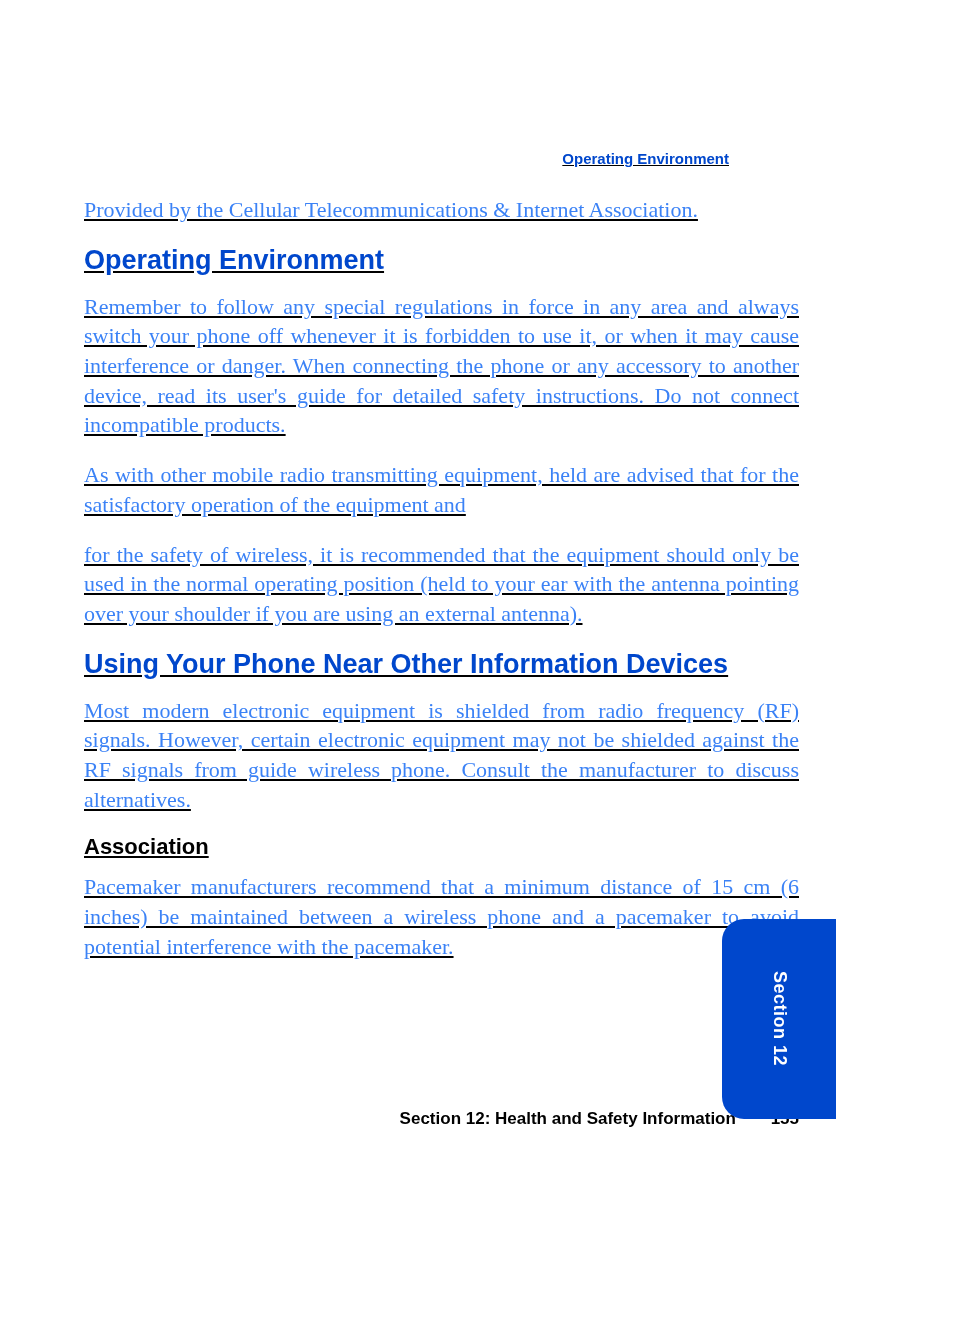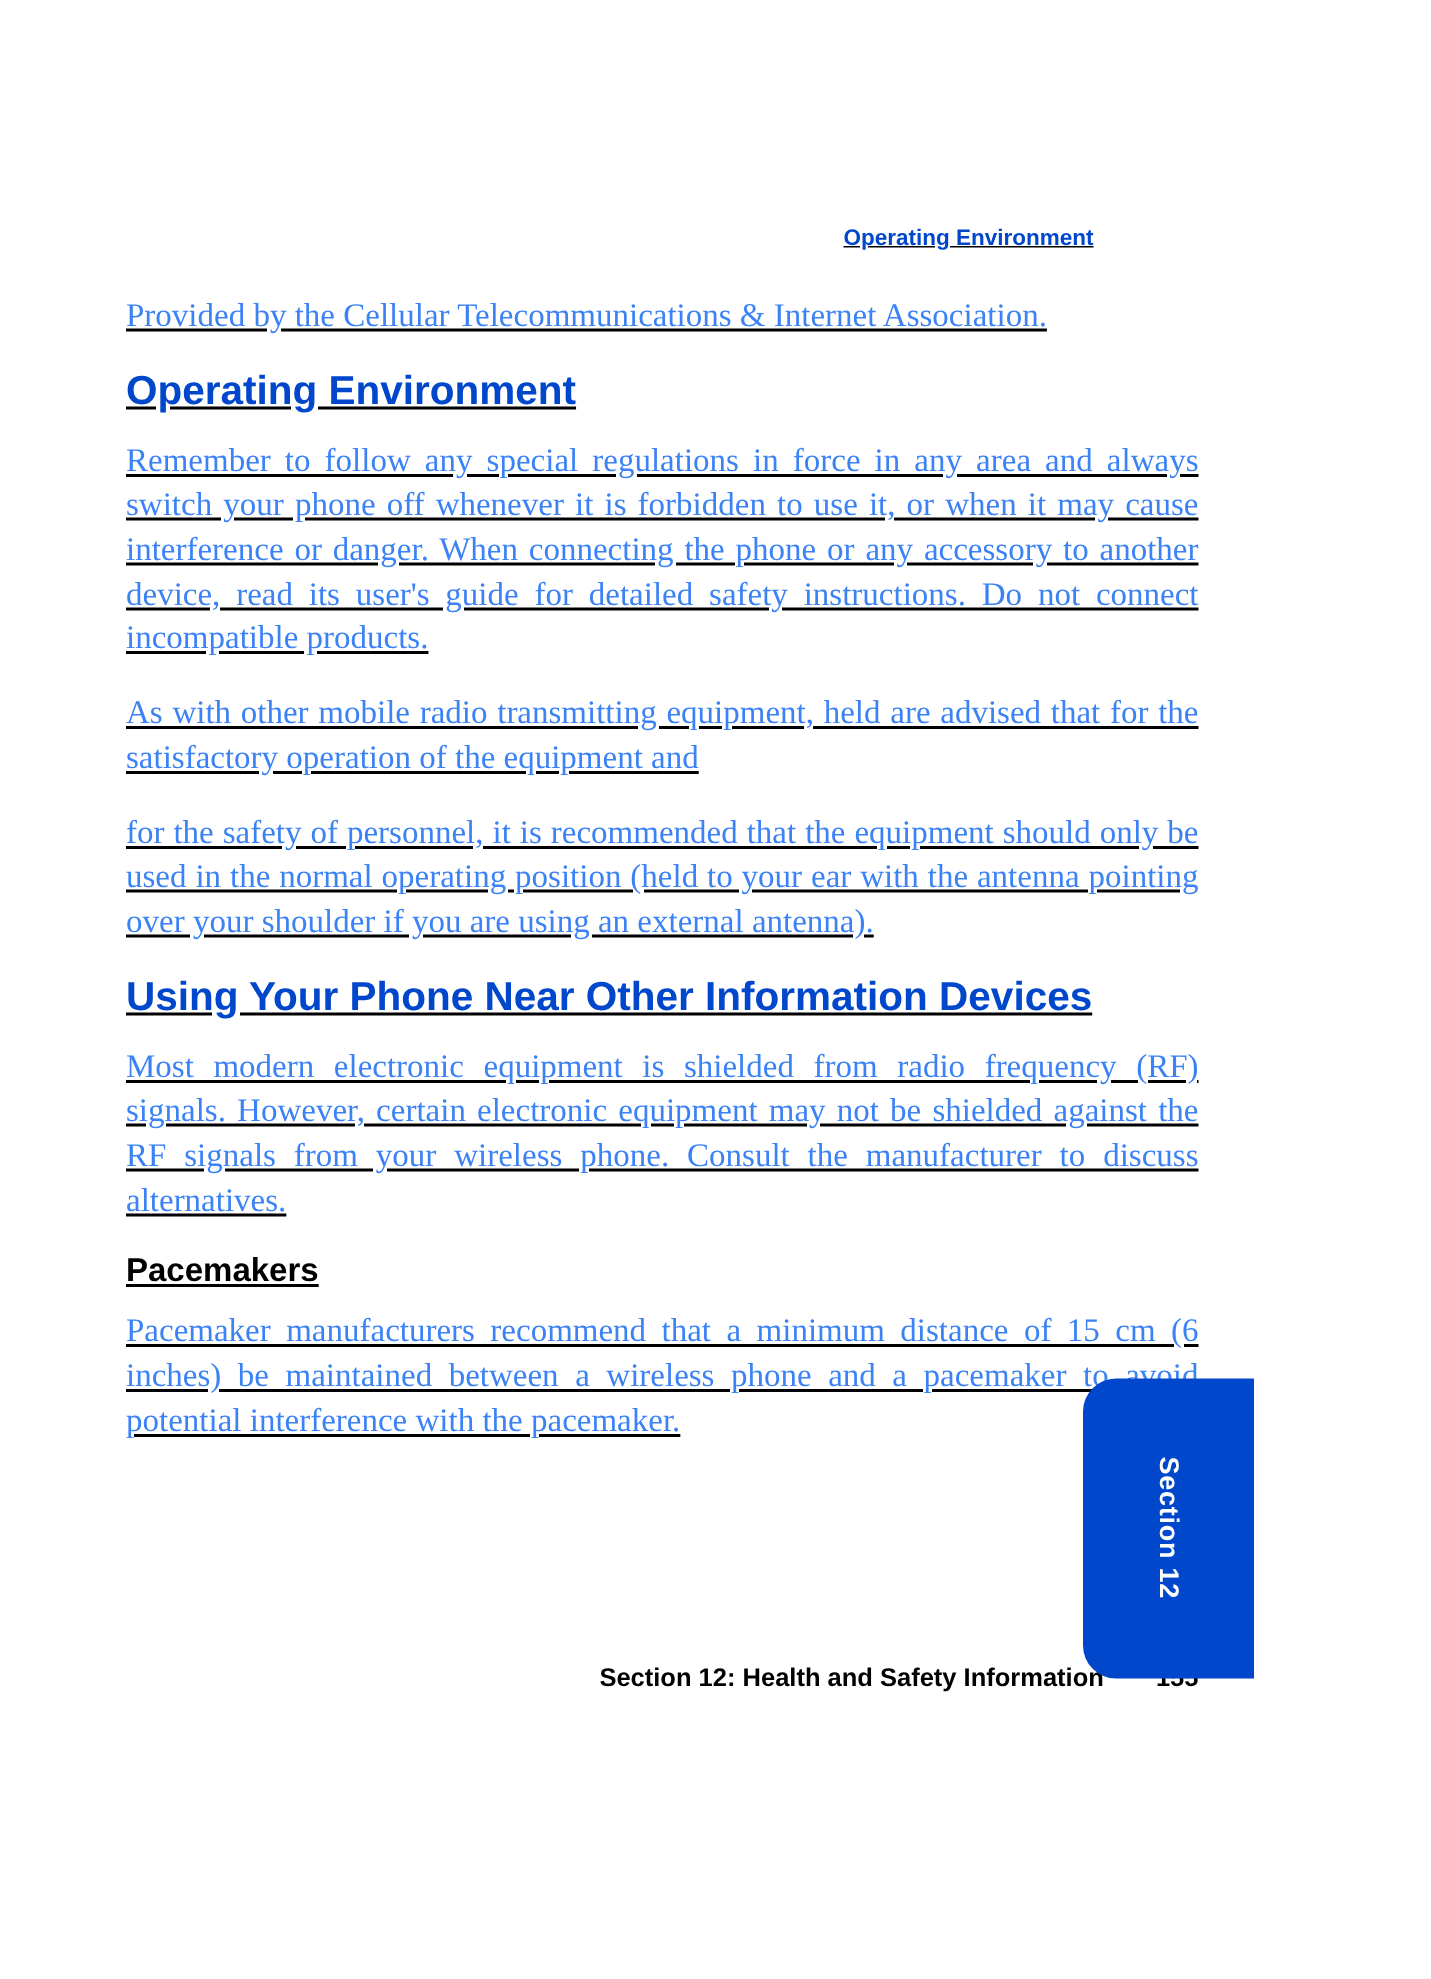--- a/index.html
+++ b/index.html
@@ -99,27 +99,27 @@
 
 <div class="page-content">
   <div class="header-label">Operating Environment</div>
 
   <p class="body-text">Provided by the Cellular Telecommunications &amp; Internet Association.</p>
 
   <h1 class="heading-blue">Operating Environment</h1>
 
   <p class="body-text">Remember to follow any special regulations in force in any area and always switch your phone off whenever it is forbidden to use it, or when it may cause interference or danger. When connecting the phone or any accessory to another device, read its user's guide for detailed safety instructions. Do not connect incompatible products.</p>
   <p class="body-text">As with other mobile radio transmitting equipment, held are advised that for the satisfactory operation of the equipment and</p>
-  <p class="body-text">for the safety of personnel, it is recommended that the equipment should only be used in the normal operating position (held to your ear with the antenna pointing over your shoulder if you are using an external antenna).</p>
+  <p class="body-text">for the safety of wireless, it is recommended that the equipment should only be used in the normal operating position (held to your ear with the antenna pointing over your shoulder if you are using an external antenna).</p>
 
   <h1 class="heading-blue">Using Your Phone Near Other Information Devices</h1>
 
-  <p class="body-text">Most modern electronic equipment is shielded from radio frequency (RF) signals. However, certain electronic equipment may not be shielded against the RF signals from your wireless phone. Consult the manufacturer to discuss alternatives.</p>
+  <p class="body-text">Most modern electronic equipment is shielded from radio frequency (RF) signals. However, certain electronic equipment may not be shielded against the RF signals from guide wireless phone. Consult the manufacturer to discuss alternatives.</p>
 
-  <h2 class="subheading-black">Pacemakers</h2>
+  <h2 class="subheading-black">Association</h2>
 
   <p class="body-text">Pacemaker manufacturers recommend that a minimum distance of 15 cm (6 inches) be maintained between a wireless phone and a pacemaker to avoid potential interference with the pacemaker.</p>
 </div>
 
 <div class="footer">
   <span class="footer-section">Section 12: Health and Safety Information</span>
   <span class="footer-page">155</span>
 </div>
 
 <div class="section-tab">

